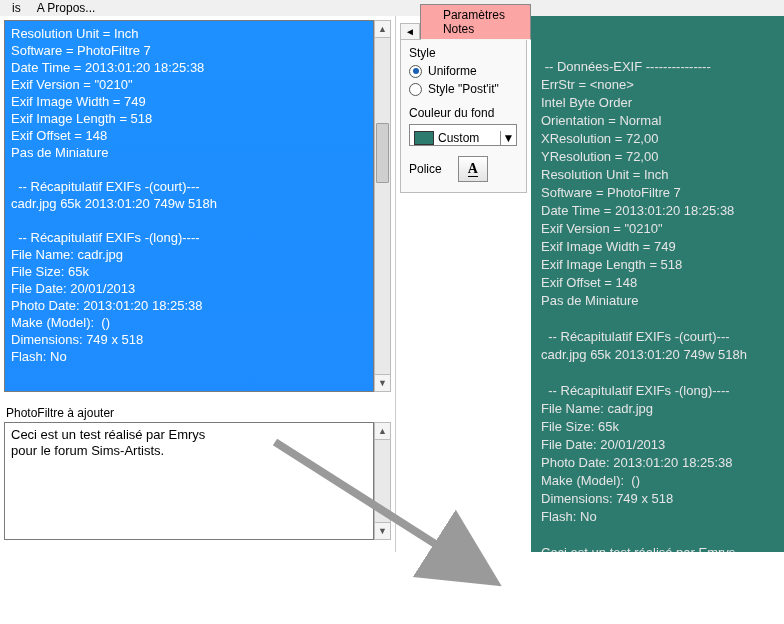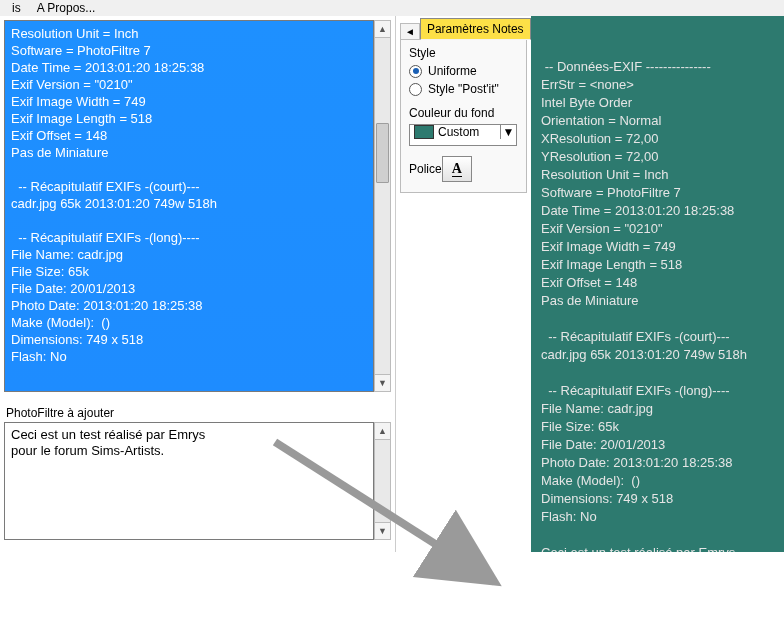--- a/index.html
+++ b/index.html
@@ -15,32 +15,32 @@
 .scroll-btn.bot { border-bottom:none; border-top:1px solid #bcbcbc;}
 .scroll-track { flex:1; position:relative;}
 .scroll-thumb { position:absolute; left:1px; right:1px; top:85px; height:60px; background:#cfcfcf; border:1px solid #9e9e9e; border-radius:1px;}
 .comment-label { margin: 14px 0 2px 6px; font-size: 12px; }
 .comment-box { margin: 0 4px; height: 118px; display:flex;}
 .comment-text { flex:1; border:1px solid #7a7a7a; background:#fff; padding:4px 6px; font-size:13px; line-height:16px; white-space:pre-wrap;}
 .middle-col { width: 136px; border-left:1px solid #ccc; }
 .tab-row { display:flex; height:24px; align-items:flex-end;}
 .tab-spacer{flex:0 0 4px;}
 .tab-btn { font-size:10px; padding:2px 4px; border:1px solid #bcbcbc; background:#f4f4f4; display:flex; align-items:center;}
-.tab-active { border:1px solid #888; border-bottom:1px solid #f4f4f4; background:#fde047; font-size:12px; padding:3px 6px; position:relative; z-index:2;}
+.tab-active { border:1px solid #888; border-bottom:1px solid #f4f4f4; background:#fca5a5; font-size:12px; padding:3px 22px; position:relative; z-index:2;}
 .panel { border:1px solid #bcbcbc; margin:0 4px; padding:6px 8px 10px; background:#f9f9f9; position:relative; top:-1px;}
 .panel-title { font-size:12px; margin-bottom:4px;}
 .radio-row { display:flex; align-items:center; margin:4px 0; font-size:12px;}
 .radio { width:13px;height:13px;border:1px solid #555;border-radius:50%;margin-right:6px;display:inline-flex;align-items:center;justify-content:center;background:#fff;}
 .radio.sel::after{content:"";width:6px;height:6px;background:#1a5fb4;border-radius:50%;}
 .section-label { margin-top:10px; font-size:12px;}
-.color-combo { margin-top:4px; display:flex; align-items:flex-start; border:1px solid #888; background:#fff; width:108px; height:22px;}
+.color-combo { margin-top:4px; display:flex; align-items:flex-end; border:1px solid #888; background:#fff; width:108px; height:22px;}
 .swatch { width:20px;height:14px;background:#2d7a6f;border:1px solid #333;margin:0 4px;}
 .combo-text { flex:1; font-size:12px;}
 .combo-arrow { width:16px; text-align:center; border-left:1px solid #888;}
-.police-row { display:flex; align-items:center; margin-top:10px; gap:0;}
+.police-row { display:flex; align-items:center; margin-top:10px; gap:16px;}
 .font-btn { width:30px;height:26px;border:1px solid #888;background:linear-gradient(#fff,#e3e3e3);display:flex;align-items:center;justify-content:center;font-family:"Times New Roman",serif;font-weight:bold;font-size:14px;}
 .font-btn span{border-bottom:1.5px solid #000;line-height:14px;}
 .save-btn { margin-top:12px; width:108px; padding:6px 4px; border:1px solid #888; background:linear-gradient(#fff,#e3e3e3); font-size:12px; text-align:center; line-height:14px;}
 .right-col { flex:1; background:#2d7a6f; color:#e5e5e5; padding:42px 10px 10px 10px; font-family:"Century Gothic","Trebuchet MS",sans-serif; font-size:13px; line-height:18px; white-space:pre-wrap; overflow:hidden;}
 .arrow { position:absolute; left:265px; top:432px; pointer-events:none;}
 </style>
 </head>
 <body>
 
 <div class="menubar">

